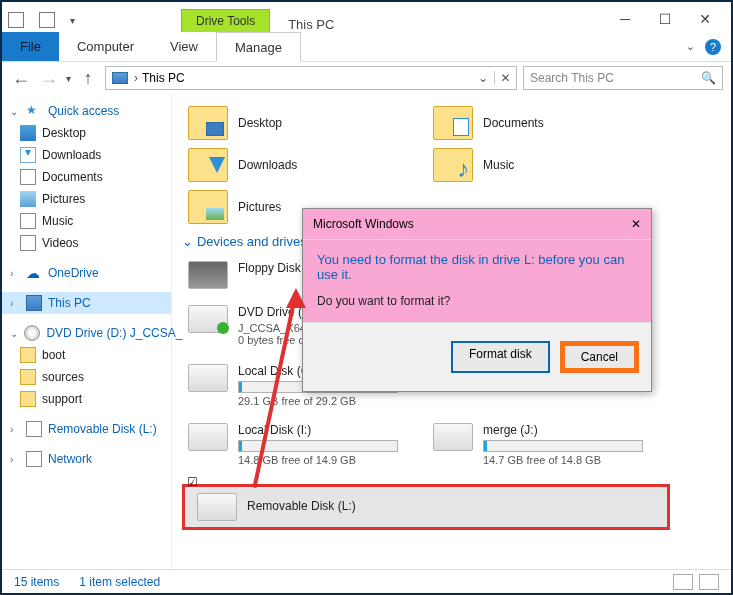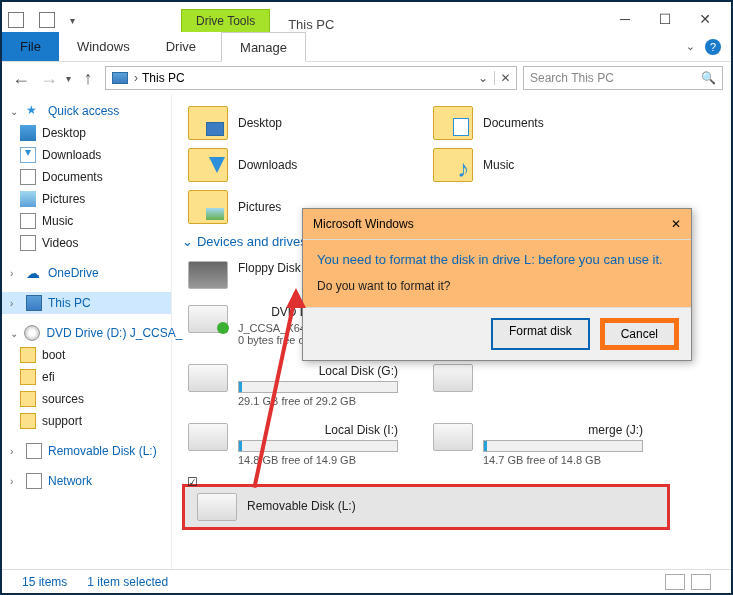--- a/index.html
+++ b/index.html
@@ -59,33 +59,33 @@
   .big-folder.doc::after{content:"";position:absolute;right:3px;bottom:3px;width:14px;height:16px;background:#fff;border:1px solid #2b90d9;}
   .big-folder.music::after{content:"♪";position:absolute;right:3px;bottom:-2px;color:#2b90d9;font-size:24px;}
   .big-folder.pic::after{content:"";position:absolute;right:3px;bottom:3px;width:18px;height:12px;background:linear-gradient(#a0d8f0,#6ab050);}
   .fi-label { font-size:12px; color:#222; }
   .drive-item { width:245px; display:flex; gap:10px; padding:6px 6px 10px; align-items:flex-start; }
   .drive-ico { width:40px; height:28px; background:linear-gradient(#f8f8f8,#dcdcdc); border:1px solid #b5b5b5; border-radius:2px; position:relative; flex-shrink:0; }
   .drive-ico.floppy { background:linear-gradient(#666,#999); }
   .drive-ico.dvd { background:linear-gradient(#f8f8f8,#dcdcdc); }
   .drive-ico.dvd::after{content:"";position:absolute;right:-2px;bottom:-2px;width:12px;height:12px;border-radius:50%;background:#3cb033;color:#fff;}
   .drive-text { font-size:11px; color:#555; }
-  .drive-label { font-size:12px; color:#222; margin-bottom:3px;text-align:right; }
+  .drive-label { font-size:12px; color:#222; margin-bottom:3px; }
   .drive-bar { width:160px; height:12px; border:1px solid #b0b0b0; background:#f0f0f0; margin:2px 0; position:relative; }
   .drive-bar > div { height:100%; background:#26a0da; }
   .selected-row { border:3px solid #e03030; padding:2px; margin:8px 10px 0; width:488px; background:#e5e5e5; display:flex; align-items:center; position:relative; }
   .selected-row .chk { position:absolute; left:2px; top:-12px; font-size:12px; color:#222; }
-  .statusbar { height:24px; border-top:1px solid #ddd; display:flex; align-items:center; padding:0 20px; font-size:12px; color:#0a64b5; gap:20px; }
+  .statusbar { height:24px; border-top:1px solid #ddd; display:flex; align-items:center; padding:0 12px; font-size:12px; color:#0a64b5; gap:20px; }
   .status-right { margin-left:auto; display:flex; gap:6px; }
   .view-btn { width:20px; height:16px; border:1px solid #aaa; }
-  .dialog { position:absolute; left:300px; top:206px; width:390px; background:#fdba74; border:1px solid #888; box-shadow:2px 2px 8px rgba(0,0,0,0.3); z-index:5; }
+  .dialog { position:absolute; left:300px; top:206px; width:350px; background:#f9a8d4; border:1px solid #888; box-shadow:2px 2px 8px rgba(0,0,0,0.3); z-index:5; }
   .dlg-title { display:flex; justify-content:space-between; padding:8px 10px; font-size:12px; border-bottom:1px solid #ddd; }
   .dlg-msg { color:#0a64b5; font-size:13px; padding:12px 14px 4px; }
   .dlg-q { font-size:12px; padding:8px 14px 14px; color:#222; }
-  .dlg-btns { display:flex; justify-content:flex-end; gap:10px; padding:10px 12px; background:#f0f0f0; border-top:1px solid #ddd; }
+  .dlg-btns { display:flex; justify-content:flex-end; gap:10px; padding:18px 12px; background:#f0f0f0; border-top:1px solid #ddd; }
   .dlg-btn { padding:4px 16px; font-size:12px; background:#e9e9e9; border:5px solid #f97316; }
   .dlg-btn.primary { border:2px solid #0a64b5; background:#e9e9e9; }
   .arrow-annot { position:absolute; left:292px; top:290px; z-index:6; pointer-events:none; }
   .arrow-line { width:4px; height:200px; background:#e03030; transform:rotate(12deg); transform-origin:top; }
   .arrow-head { width:0; height:0; border:10px solid transparent; border-bottom:20px solid #e03030; position:absolute; top:-14px; left:-8px; }
 </style>
 </head>
 <body>
 
 <div class="frame">
@@ -100,23 +100,23 @@
     <div class="title-text">This PC</div>
     <div class="wincontrols">
       <div class="wc">─</div>
       <div class="wc">☐</div>
       <div class="wc">✕</div>
     </div>
   </div>
 
   <div class="ribbon-tabs">
     <div class="tab file">File</div>
-    <div class="tab">Windows</div>
-    <div class="tab">Drive</div>
-    <div class="tab manage" style="margin-left:7px">Manage</div>
+    <div class="tab">Computer</div>
+    <div class="tab">View</div>
+    <div class="tab manage" style="">Manage</div>
     <div class="rib-spacer"></div>
     <div class="rib-right">
       <span style="font-size:11px;color:#555">⌄</span>
       <span class="help-circle">?</span>
     </div>
   </div>
 
   <div class="navbar">
     <div class="nav-arrow">←</div>
     <div class="nav-arrow" style="color:#bbb">→</div>
@@ -183,24 +183,20 @@
           <span class="ti-caret">⌄</span>
           <span class="ti-ico ico-dvd"></span>
           <span>DVD Drive (D:) J_CCSA_</span>
         </div>
       <div class="tree-item">
           <span class="ti-ico ico-folder"></span>
           <span>boot</span>
         </div>
       <div class="tree-item">
           <span class="ti-ico ico-folder"></span>
-          <span>efi</span>
-        </div>
-      <div class="tree-item">
-          <span class="ti-ico ico-folder"></span>
           <span>sources</span>
         </div>
       <div class="tree-item">
           <span class="ti-ico ico-folder"></span>
           <span>support</span>
         </div>
       <div style="height:8px"></div>
       <div class="tree-item top">
           <span class="ti-caret">›</span>
           <span class="ti-ico ico-usb"></span>

